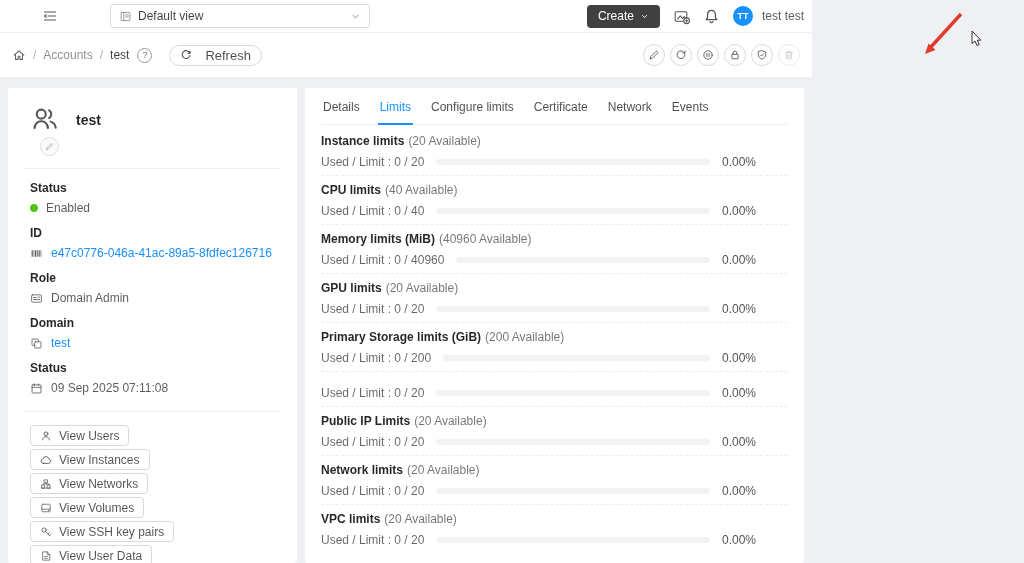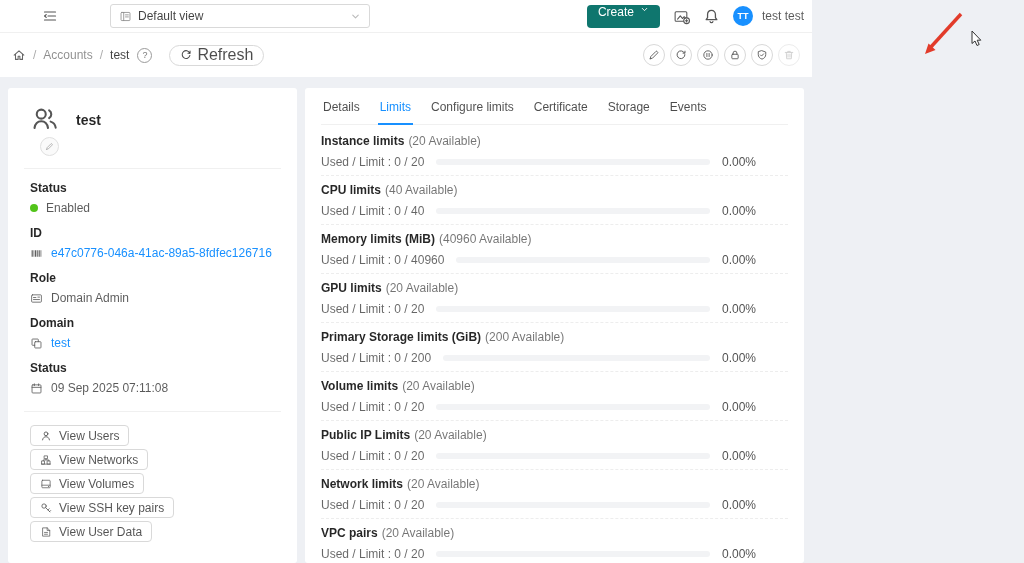--- a/index.html
+++ b/index.html
@@ -9,43 +9,43 @@
 
   
   .topbar{position:absolute;top:0;left:0;right:0;height:32px;background:#fff;
           border-bottom:1px solid #f0f0f0;display:flex;align-items:center;}
   .menu-btn{margin-left:42px;font-size:16px;color:#555;cursor:pointer;}
   .view-select{margin-left:52px;width:242px;height:22px;border:1px solid #d9d9d9;border-radius:3px;
                display:flex;align-items:center;gap:6px;padding:0 8px;background:#fff;color:rgba(0,0,0,.75);}
   .view-select .sel-icon{font-size:13px;color:#888;}
   .view-select .sel-chevron{margin-left:auto;font-size:11px;color:#bbb;}
   .topbar-right{margin-left:auto;display:flex;align-items:center;gap:13px;padding-right:8px;}
-  .create-btn{display:flex;align-items:flex-start;gap:6px;height:23px;padding:0 11px;border:none;
-              border-radius:4px;background:#0f766e;color:#fff;font-size:12px;cursor:pointer;
+  .create-btn{display:flex;align-items:center;gap:6px;height:23px;padding:0 11px;border:none;
+              border-radius:4px;background:#404040;color:#fff;font-size:12px;cursor:pointer;
               font-family:inherit;}
   .create-btn .create-chev{font-size:9px;display:flex;}
   .tb-icon{font-size:17px;color:#555;cursor:pointer;display:flex;}
   .avatar{width:20px;height:20px;border-radius:50%;background:#1890ff;color:#fff;font-size:9px;
           font-weight:bold;display:flex;align-items:center;justify-content:center;cursor:pointer;}
   .username{color:rgba(0,0,0,.65);margin-left:-4px;cursor:pointer;}
 
   
   .subheader{position:absolute;top:33px;left:0;right:0;height:44px;background:#fff;
              display:flex;align-items:center;justify-content:space-between;padding:0 12px;box-sizing:border-box;}
   .breadcrumb{display:flex;align-items:center;gap:7px;}
   .bc-home{font-size:14px;color:#666;cursor:pointer;display:flex;}
   .bc-sep{color:rgba(0,0,0,.35);}
   .bc-link{color:rgba(0,0,0,.45);cursor:pointer;text-decoration:none;}
   .bc-current{color:rgba(0,0,0,.75);}
   .qmark{width:13px;height:13px;border:1px solid #9b9b9b;border-radius:50%;color:#777;
          font-size:9px;display:inline-flex;align-items:center;justify-content:center;margin-left:1px;cursor:pointer;}
   .qmark::before{content:"?";}
-  .refresh-btn{margin-left:10px;display:flex;align-items:center;gap:5px;height:21px;padding:0 10px;
+  .refresh-btn{margin-left:10px;display:flex;align-items:center;gap:13px;height:21px;padding:0 10px;
                border:1px solid #d9d9d9;border-radius:11px;background:#fff;color:rgba(0,0,0,.7);
-               font-size:16px;cursor:pointer;font-family:inherit;}
+               font-size:13px;cursor:pointer;font-family:inherit;}
   .refresh-btn span[data-icon]{font-size:12px;display:flex;}
   .action-row{display:flex;align-items:center;gap:5px;padding-right:0px;}
   .circle-btn{width:22px;height:22px;border-radius:50%;border:1px solid #d9d9d9;background:#fff;
               display:flex;align-items:center;justify-content:center;font-size:12px;color:#595959;cursor:pointer;}
   .circle-btn.disabled{color:#cfcfcf;border-color:#ececec;cursor:not-allowed;}
 
   
   .card{position:absolute;top:88px;bottom:0;background:#fff;border-radius:3px;}
   .card-left{left:8px;width:289px;box-sizing:border-box;padding:16px 22px;}
   .card-right{left:305px;right:8px;box-sizing:border-box;padding:0 16px;}
@@ -311,20 +311,28 @@
         <button class="view-btn">
           <span data-icon="user">
             <svg viewBox="0 0 16 16" fill="none" stroke="currentColor" stroke-width="1.2" stroke-linecap="round" stroke-linejoin="round">
               <circle cx="8" cy="5.1" r="2.5"></circle>
               <path d="M3.4 13.2c.5-2.9 2.4-4.2 4.6-4.2s4.1 1.3 4.6 4.2"></path>
             </svg>
           </span>
           <span>View Users</span>
         </button>
         <button class="view-btn">
+          <span data-icon="cloud">
+            <svg viewBox="0 0 16 16" fill="none" stroke="currentColor" stroke-width="1.2" stroke-linecap="round" stroke-linejoin="round">
+              <path d="M4.6 12.5h6.8a2.9 2.9 0 0 0 .5-5.7 4.1 4.1 0 0 0-8-.1A2.5 2.5 0 0 0 4.6 12.5z"></path>
+            </svg>
+          </span>
+          <span>View Instances</span>
+        </button>
+        <button class="view-btn">
           <span data-icon="apartment">
             <svg viewBox="0 0 16 16" fill="none" stroke="currentColor" stroke-width="1" stroke-linecap="round" stroke-linejoin="round">
               <path d="M2 13.5h12"></path>
               <rect x="6" y="2.5" width="4" height="3.8"></rect>
               <rect x="2.6" y="9.2" width="3.4" height="4.3"></rect>
               <rect x="10" y="9.2" width="3.4" height="4.3"></rect>
               <path d="M8 6.3v1.6M4.3 9.2V7.9h7.4v1.3"></path>
             </svg>
           </span>
           <span>View Networks</span>
@@ -359,21 +367,21 @@
         </button>
       </div>
 </div>
 
 <div class="card card-right">
   <div class="tabs" id="tabs-host">
         <div class="tab">Details</div>
         <div class="tab active">Limits</div>
         <div class="tab">Configure limits</div>
         <div class="tab">Certificate</div>
-        <div class="tab">Storage</div>
+        <div class="tab">Network</div>
         <div class="tab">Events</div>
       </div>
   <div class="limits" id="limits-host">
   <div class="limit-row">
     <div class="limit-title">
       <b>Instance limits</b><span class="limit-avail">(20 Available)</span>
     </div>
     <div class="limit-usage">
       <span class="limit-used">Used / Limit : 0 / 20</span>
       <span class="limit-bar">
@@ -429,23 +437,20 @@
     <div class="limit-usage">
       <span class="limit-used">Used / Limit : 0 / 200</span>
       <span class="limit-bar">
               <span class="limit-fill" style="width: 0%;"></span>
             </span>
       <span class="limit-pct">0.00%</span>
     </div>
   </div>
 
   <div class="limit-row">
-    <div class="limit-title">
-      <b>Volume limits</b><span class="limit-avail">(20 Available)</span>
-    </div>
     <div class="limit-usage">
       <span class="limit-used">Used / Limit : 0 / 20</span>
       <span class="limit-bar">
               <span class="limit-fill" style="width: 0%;"></span>
             </span>
       <span class="limit-pct">0.00%</span>
     </div>
   </div>
 
   <div class="limit-row">
@@ -469,21 +474,21 @@
       <span class="limit-used">Used / Limit : 0 / 20</span>
       <span class="limit-bar">
               <span class="limit-fill" style="width: 0%;"></span>
             </span>
       <span class="limit-pct">0.00%</span>
     </div>
   </div>
 
   <div class="limit-row">
     <div class="limit-title">
-      <b>VPC pairs</b><span class="limit-avail">(20 Available)</span>
+      <b>VPC limits</b><span class="limit-avail">(20 Available)</span>
     </div>
     <div class="limit-usage">
       <span class="limit-used">Used / Limit : 0 / 20</span>
       <span class="limit-bar">
               <span class="limit-fill" style="width: 0%;"></span>
             </span>
       <span class="limit-pct">0.00%</span>
     </div>
   </div>
 

